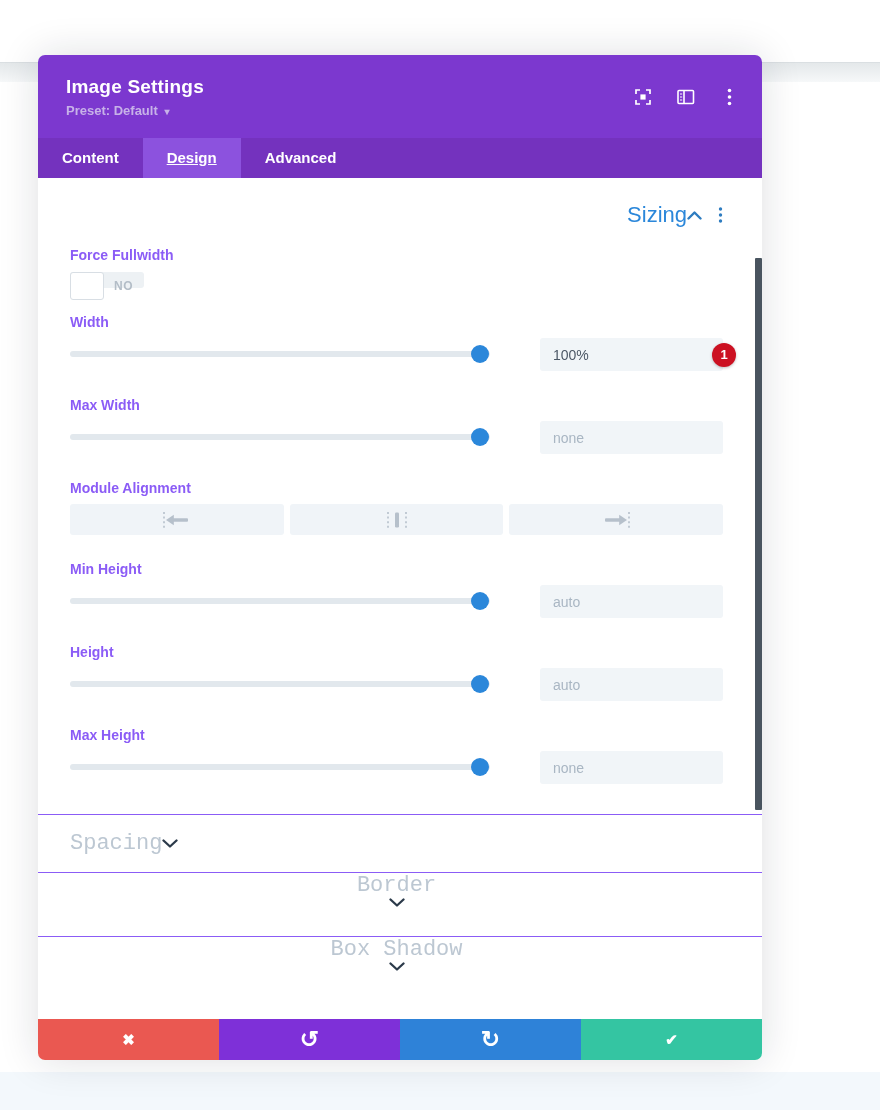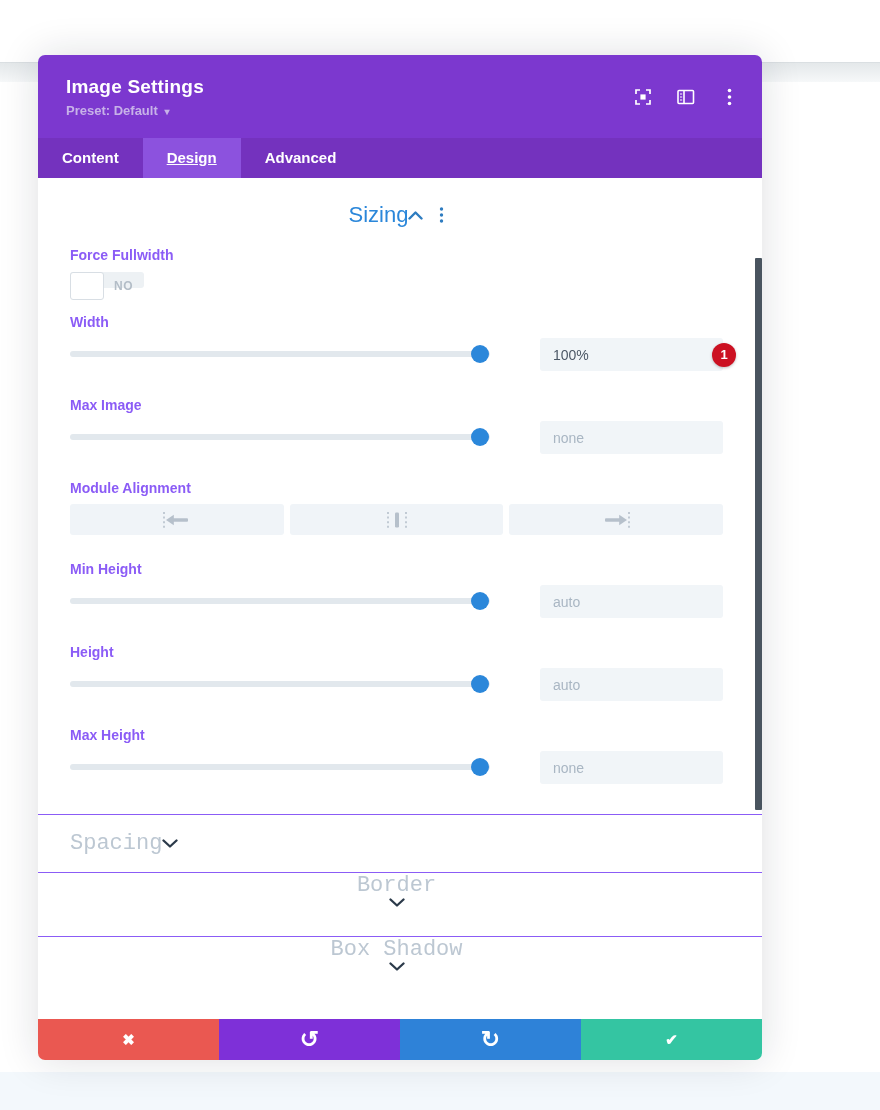--- a/index.html
+++ b/index.html
@@ -39,21 +39,21 @@
   .tab {
     padding:0 24px; line-height:40px; font-size:15px; font-weight:700;
     color:#ffffff; cursor:pointer;
   }
   .tab.active { background:#8c52de;text-decoration:underline; }
   
   .content { height:882px; overflow:hidden; background:#ffffff; }
   .pad { padding:0 39px 30px 32px; }
   .section-head {
     margin-top:22px; height:30px;
-    display:flex; align-items:center; justify-content:center;
+    display:flex; align-items:center; justify-content:flex-end;
   }
   .section-title { font-size:22px; font-weight:500; color:#2b87da; }
   .head-icons { display:flex; align-items:center; gap:16px; }
   .head-icons > span { display:flex; cursor:pointer; }
   .field-label { margin-top:26px; font-size:14px; font-weight:700; color:#8b5cf6; }
   .ff-label { margin-top:17px; }
   .toggle {
     margin-top:9px; width:74px; height:16px; background:#edf1f4;
     border-radius:3px; position:relative; cursor:pointer;
   }
@@ -203,21 +203,21 @@
         <div class="slider">
           <div class="slider-track"></div>
           <div class="slider-handle"></div>
         </div>
         <div class="input-wrap">
           <input class="text-input" value="100%" style="">
           <div class="badge">1</div>
         </div>
       </div>
 
-      <div class="field-label">Max Image</div>
+      <div class="field-label">Max Width</div>
       <div class="field-row">
         <div class="slider">
           <div class="slider-track"></div>
           <div class="slider-handle"></div>
         </div>
         <div class="input-wrap">
           <input class="text-input" placeholder="none" style="">
         </div>
       </div>
 

